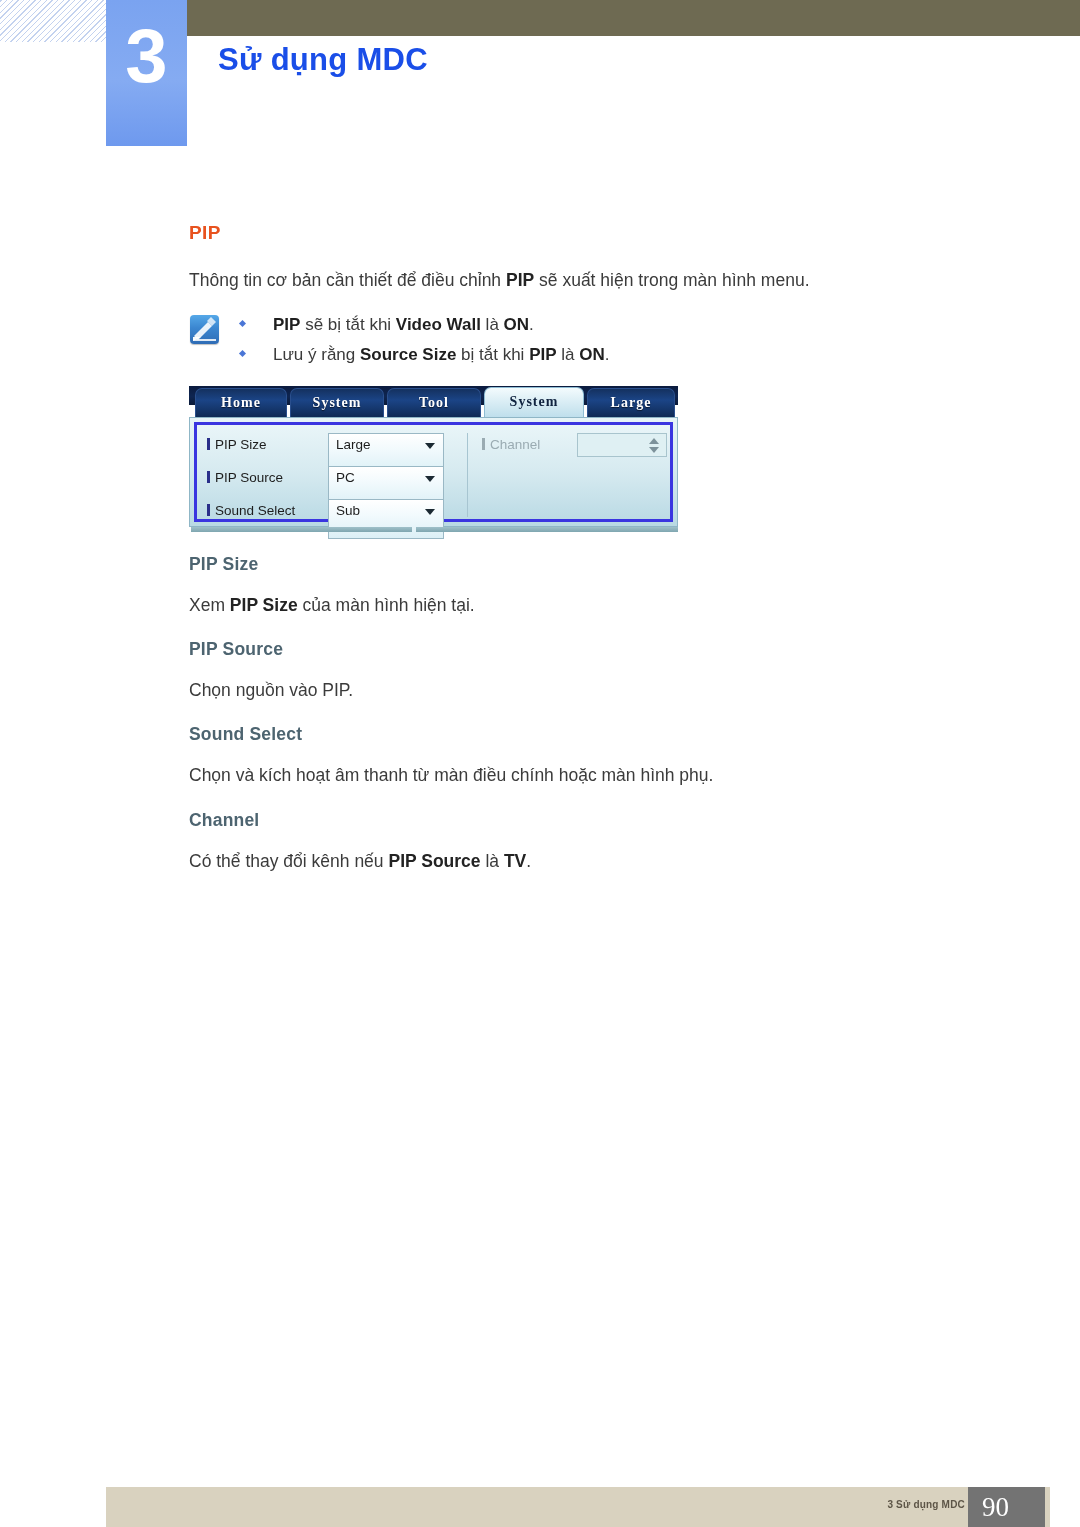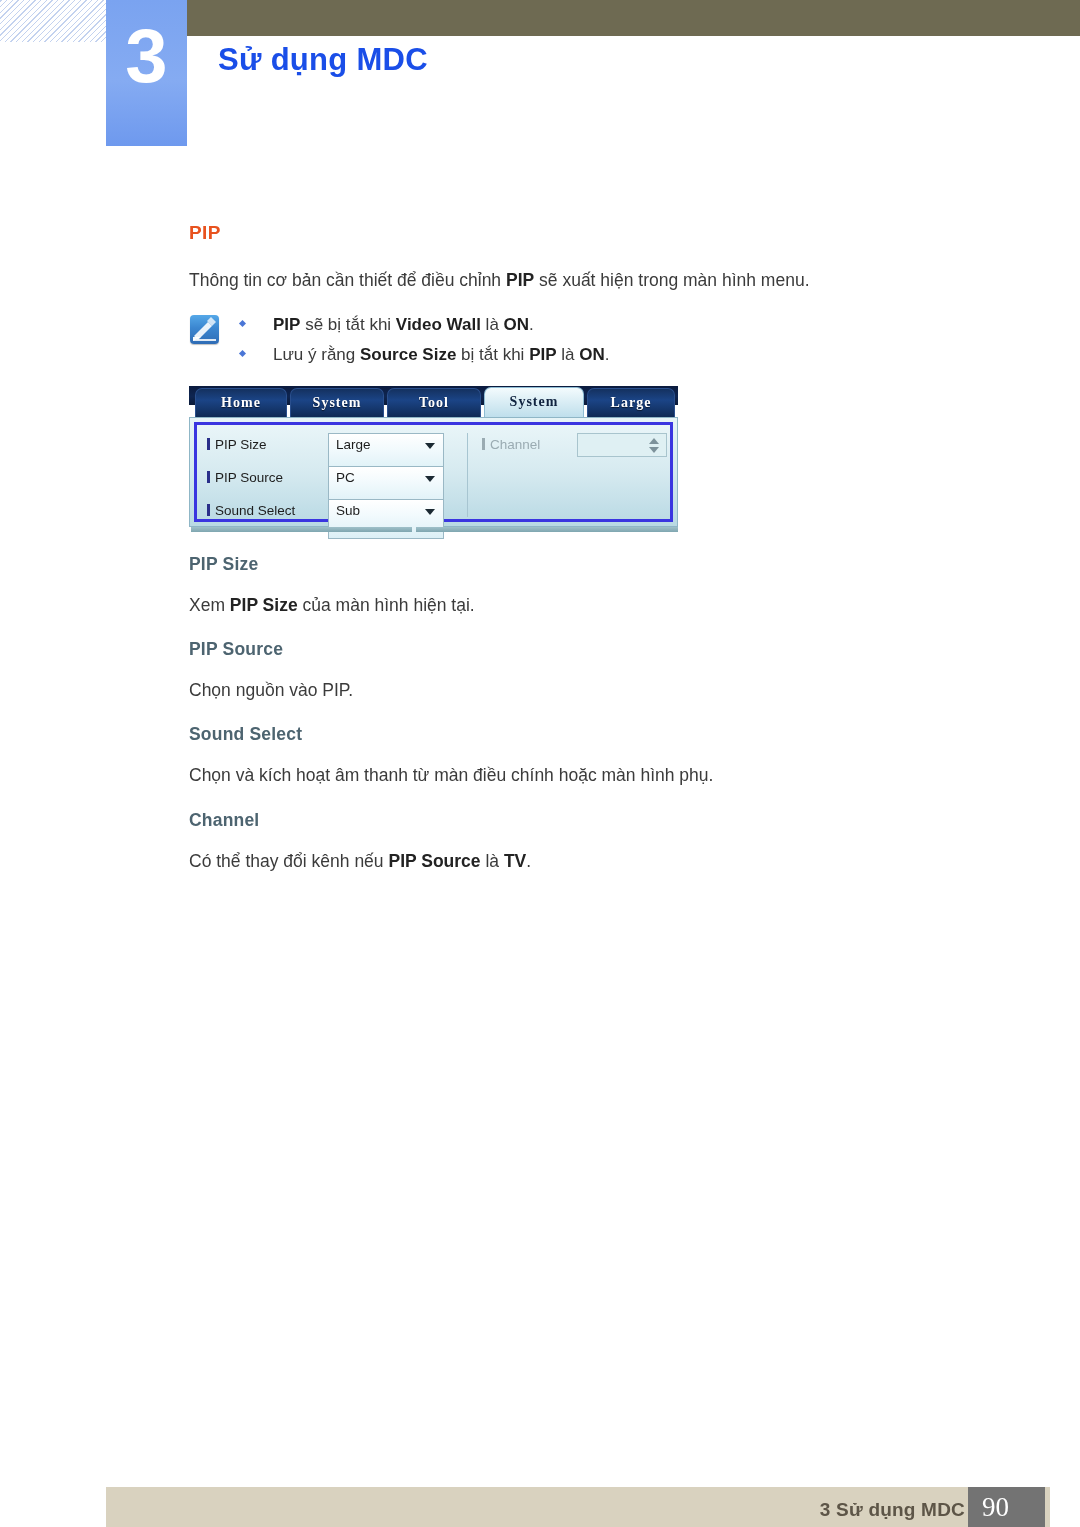--- a/index.html
+++ b/index.html
@@ -273,21 +273,21 @@
   }
   .foot-bar {
     position: absolute;
     left: 106px; top: 18px;
     width: 944px; height: 40px;
     background: #d9d2bf;
   }
   .foot-text {
     position: absolute;
     right: 115px; top: 30px;
-    font-size: 19px;
+    font-size: 10px;
     font-weight: bold;
     color: #5d5547;
     letter-spacing: 0.2px;
   }
   .foot-page {
     position: absolute;
     left: 968px; top: 18px;
     width: 77px; height: 40px;
     background: #737373;
   }

